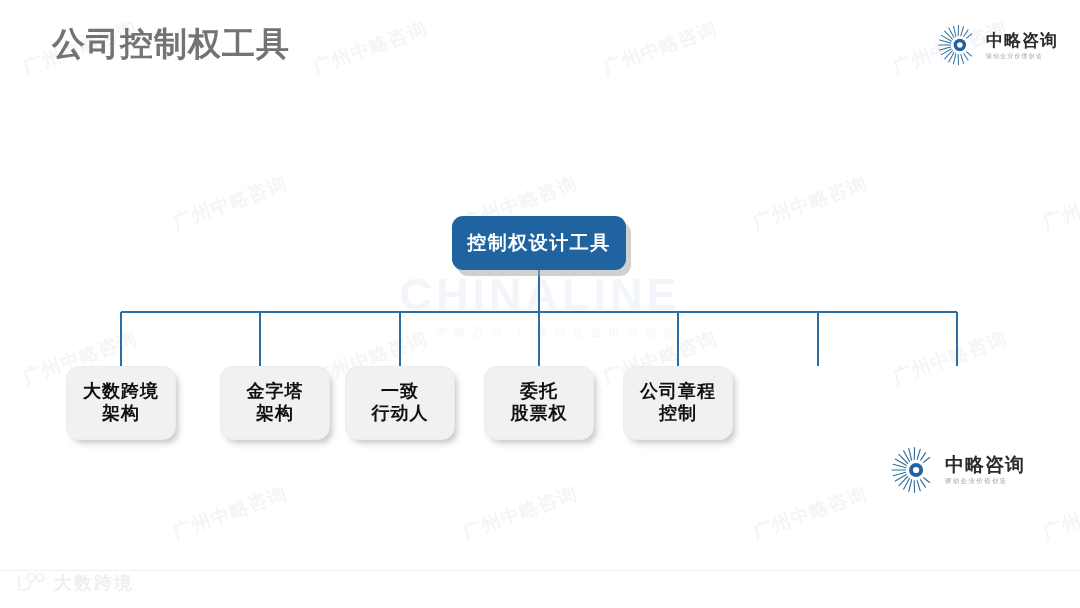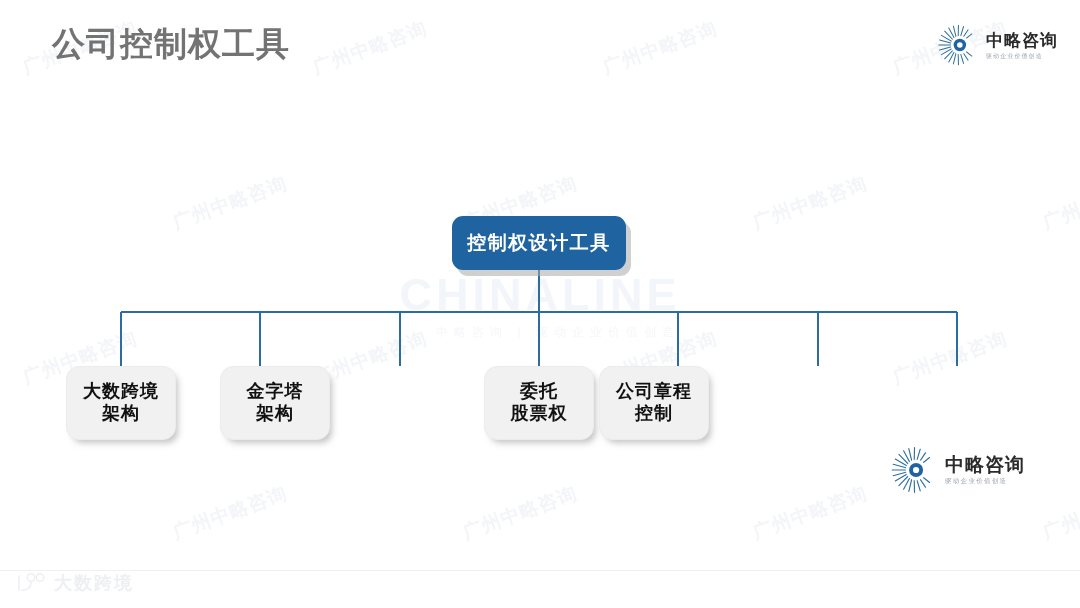--- a/index.html
+++ b/index.html
@@ -299,27 +299,33 @@
           <span>大数跨境</span>
           <span>架构</span>
         </span>
     </div>
     <div class="node node-leaf" style="left:220px">
       <span class="node-lines">
           <span>金字塔</span>
           <span>架构</span>
         </span>
     </div>
+    <div class="node node-leaf" style="left:345px">
+      <span class="node-lines">
+          <span>一致</span>
+          <span>行动人</span>
+        </span>
+    </div>
     <div class="node node-leaf" style="left:484px">
       <span class="node-lines">
           <span>委托</span>
           <span>股票权</span>
         </span>
     </div>
-    <div class="node node-leaf" style="left:599px">
+    <div class="node node-leaf" style="left:623px">
       <span class="node-lines">
           <span>公司章程</span>
           <span>控制</span>
         </span>
     </div>
   </div>
 
   <div class="brand brand-bottom">
     <div class="brand-mark">
       <svg viewBox="0 0 100 100" width="100%" height="100%" aria-hidden="true">

